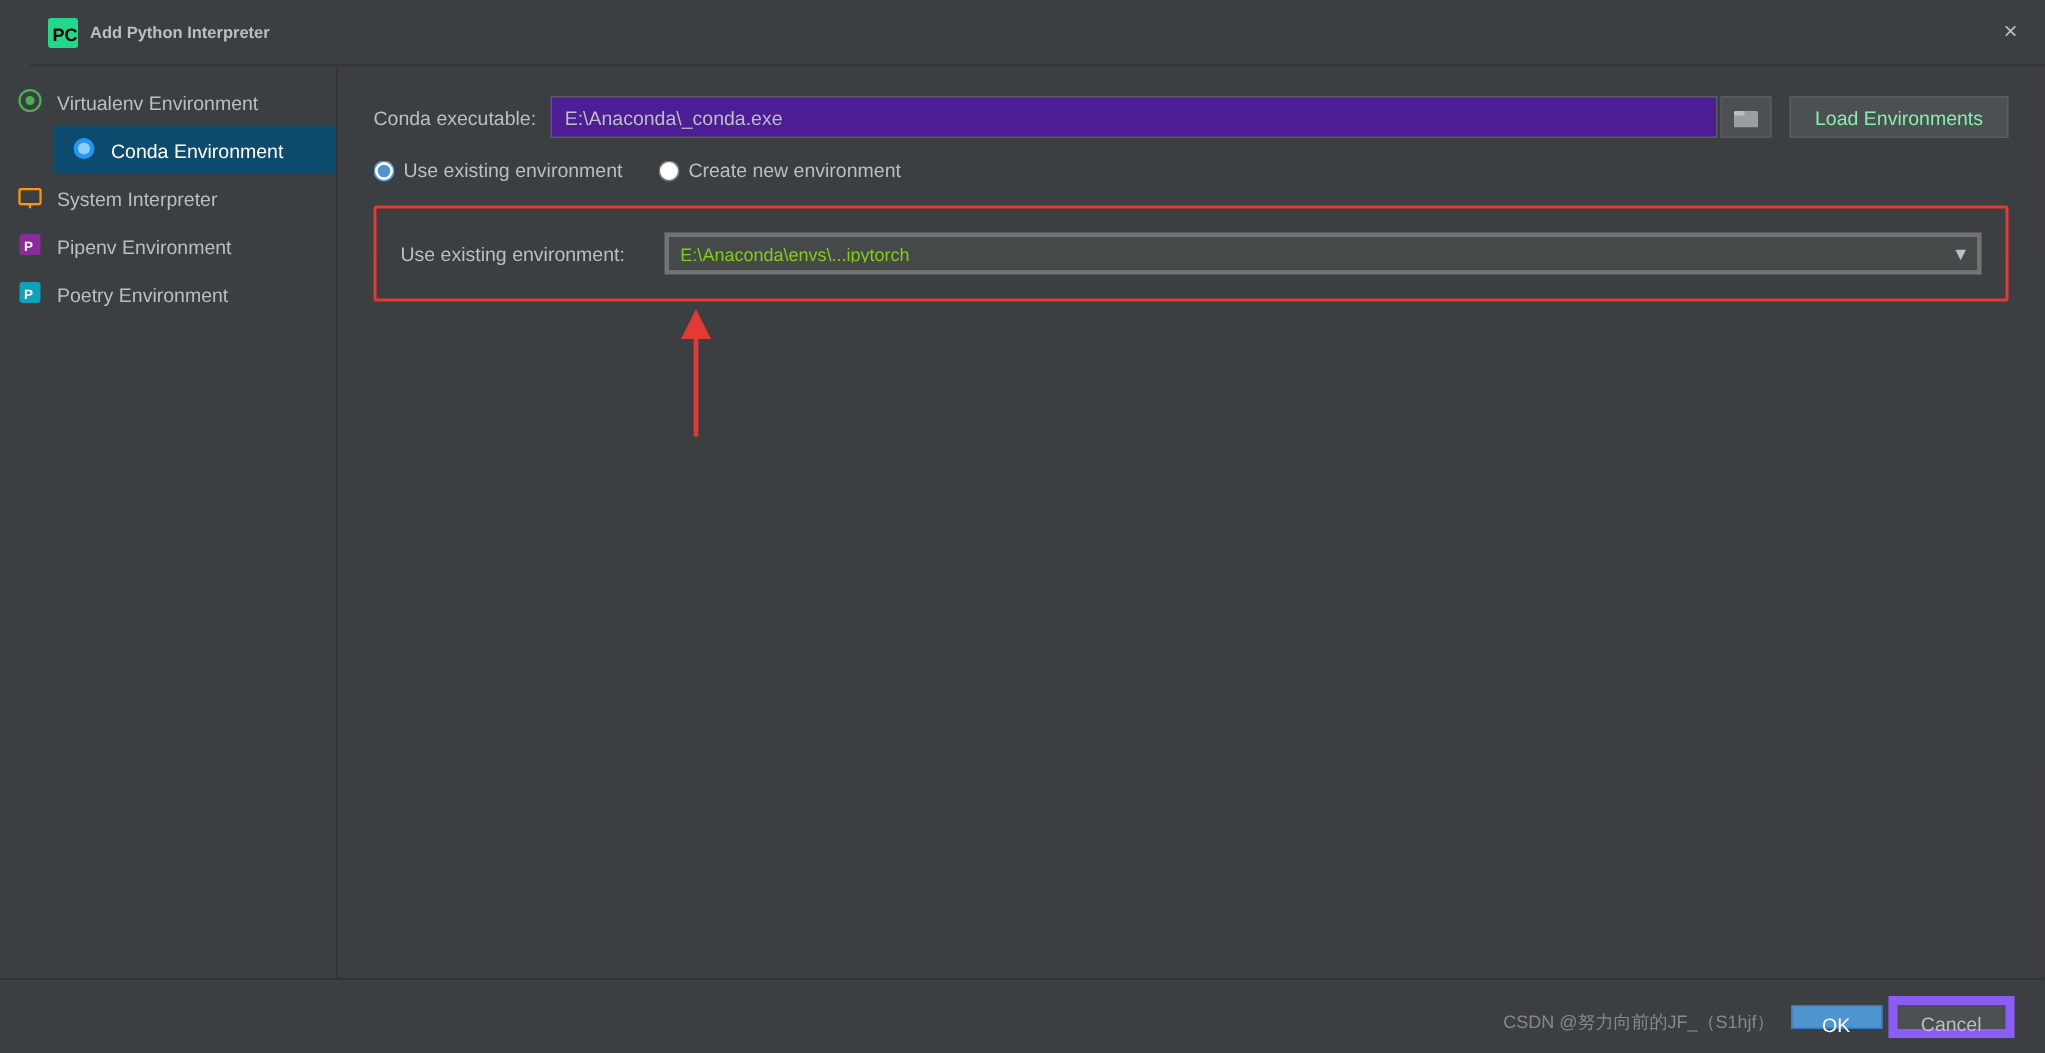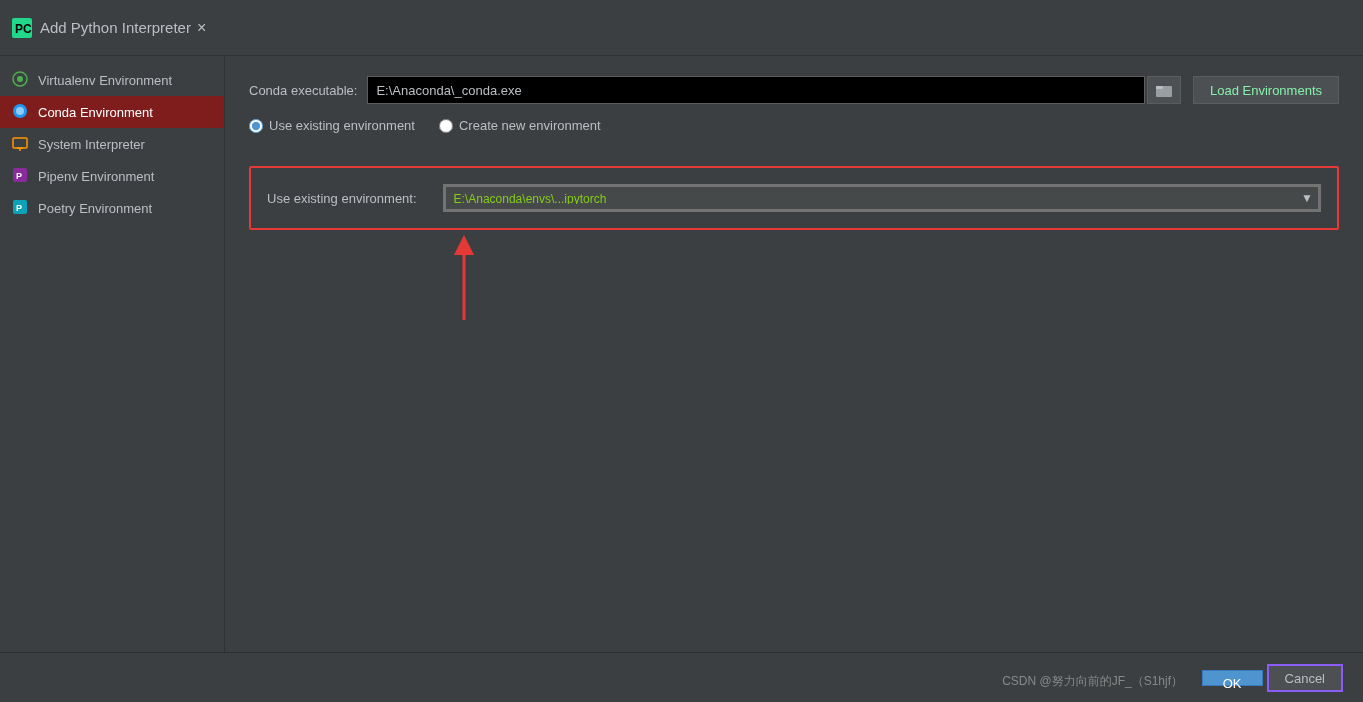--- a/index.html
+++ b/index.html
@@ -26,46 +26,47 @@
       width: 1363px;
       height: 702px;
       background: #3c3f41;
       display: flex;
       flex-direction: column;
     }
 
     .title-bar {
       display: flex;
       align-items: center;
-      justify-content: flex-start;
+      justify-content: space-between;
       background: #3c3f41;
       padding: 8px 12px;
       border-bottom: 1px solid #323232;
-      height: 56px;
+      height: 44px;
       flex-shrink: 0;
+      margin-left: 20px;
     }
 
     .title-bar-left {
       display: flex;
       align-items: center;
       gap: 8px;
     }
 
     .title-icon {
       width: 20px;
       height: 20px;
       display: flex;
       align-items: center;
       justify-content: center;
     }
 
     .title-text {
       color: #bbbfc4;
-      font-size: 15px;
-      font-weight: 400;
+      font-size: 11px;
+      font-weight: 700;
     }
 
     .close-btn {
       color: #bbbfc4;
       background: none;
       border: none;
       cursor: pointer;
       font-size: 16px;
       padding: 2px 6px;
       line-height: 1;
@@ -89,22 +90,23 @@
       display: flex;
       align-items: center;
       gap: 8px;
       padding: 7px 12px;
       cursor: pointer;
       color: #bbbfc4;
       font-size: 13px;
     }
 
     .sidebar-item.active {
-      background: #7f1d1d;
+      background: #0c4a6e;
       color: #ffffff;
+      margin-left: 36px;
     }
 
     .sidebar-icon {
       width: 18px;
       height: 18px;
       flex-shrink: 0;
     }
 
     .main-content {
       flex: 1;
@@ -121,21 +123,21 @@
 
     .field-label {
       color: #bbbfc4;
       font-size: 13px;
       margin-right: 10px;
       white-space: nowrap;
     }
 
     .text-input {
       flex: 1;
-      background: #000000;
+      background: #4c1d95;
       border: 1px solid #5a5d5e;
       color: #bbbfc4;
       padding: 5px 8px;
       font-size: 13px;
       outline: none;
       height: 28px;
     }
 
     .browse-btn {
       background: #4c5052;
@@ -160,21 +162,21 @@
       font-size: 13px;
       margin-left: 12px;
       height: 28px;
       white-space: nowrap;
     }
 
     .radio-group {
       display: flex;
       align-items: center;
       gap: 24px;
-      margin-bottom: 33px;
+      margin-bottom: 16px;
     }
 
     .radio-label {
       display: flex;
       align-items: center;
       gap: 6px;
       cursor: pointer;
       font-size: 13px;
       color: #bbbfc4;
     }
@@ -259,21 +261,21 @@
       border: 1px solid #3a7bbf;
       color: #ffffff;
       padding: 5px 20px;
       cursor: pointer;
       font-size: 13px;
       height: 16px;
     }
 
     .cancel-btn {
       background: #4c5052;
-      border: 2px solid #8b5cf6;
+      border: 6px solid #8b5cf6;
       color: #bbbfc4;
       padding: 5px 16px;
       cursor: pointer;
       font-size: 13px;
       height: 28px;
     }
   </style>
 </head>
 <body>
 

